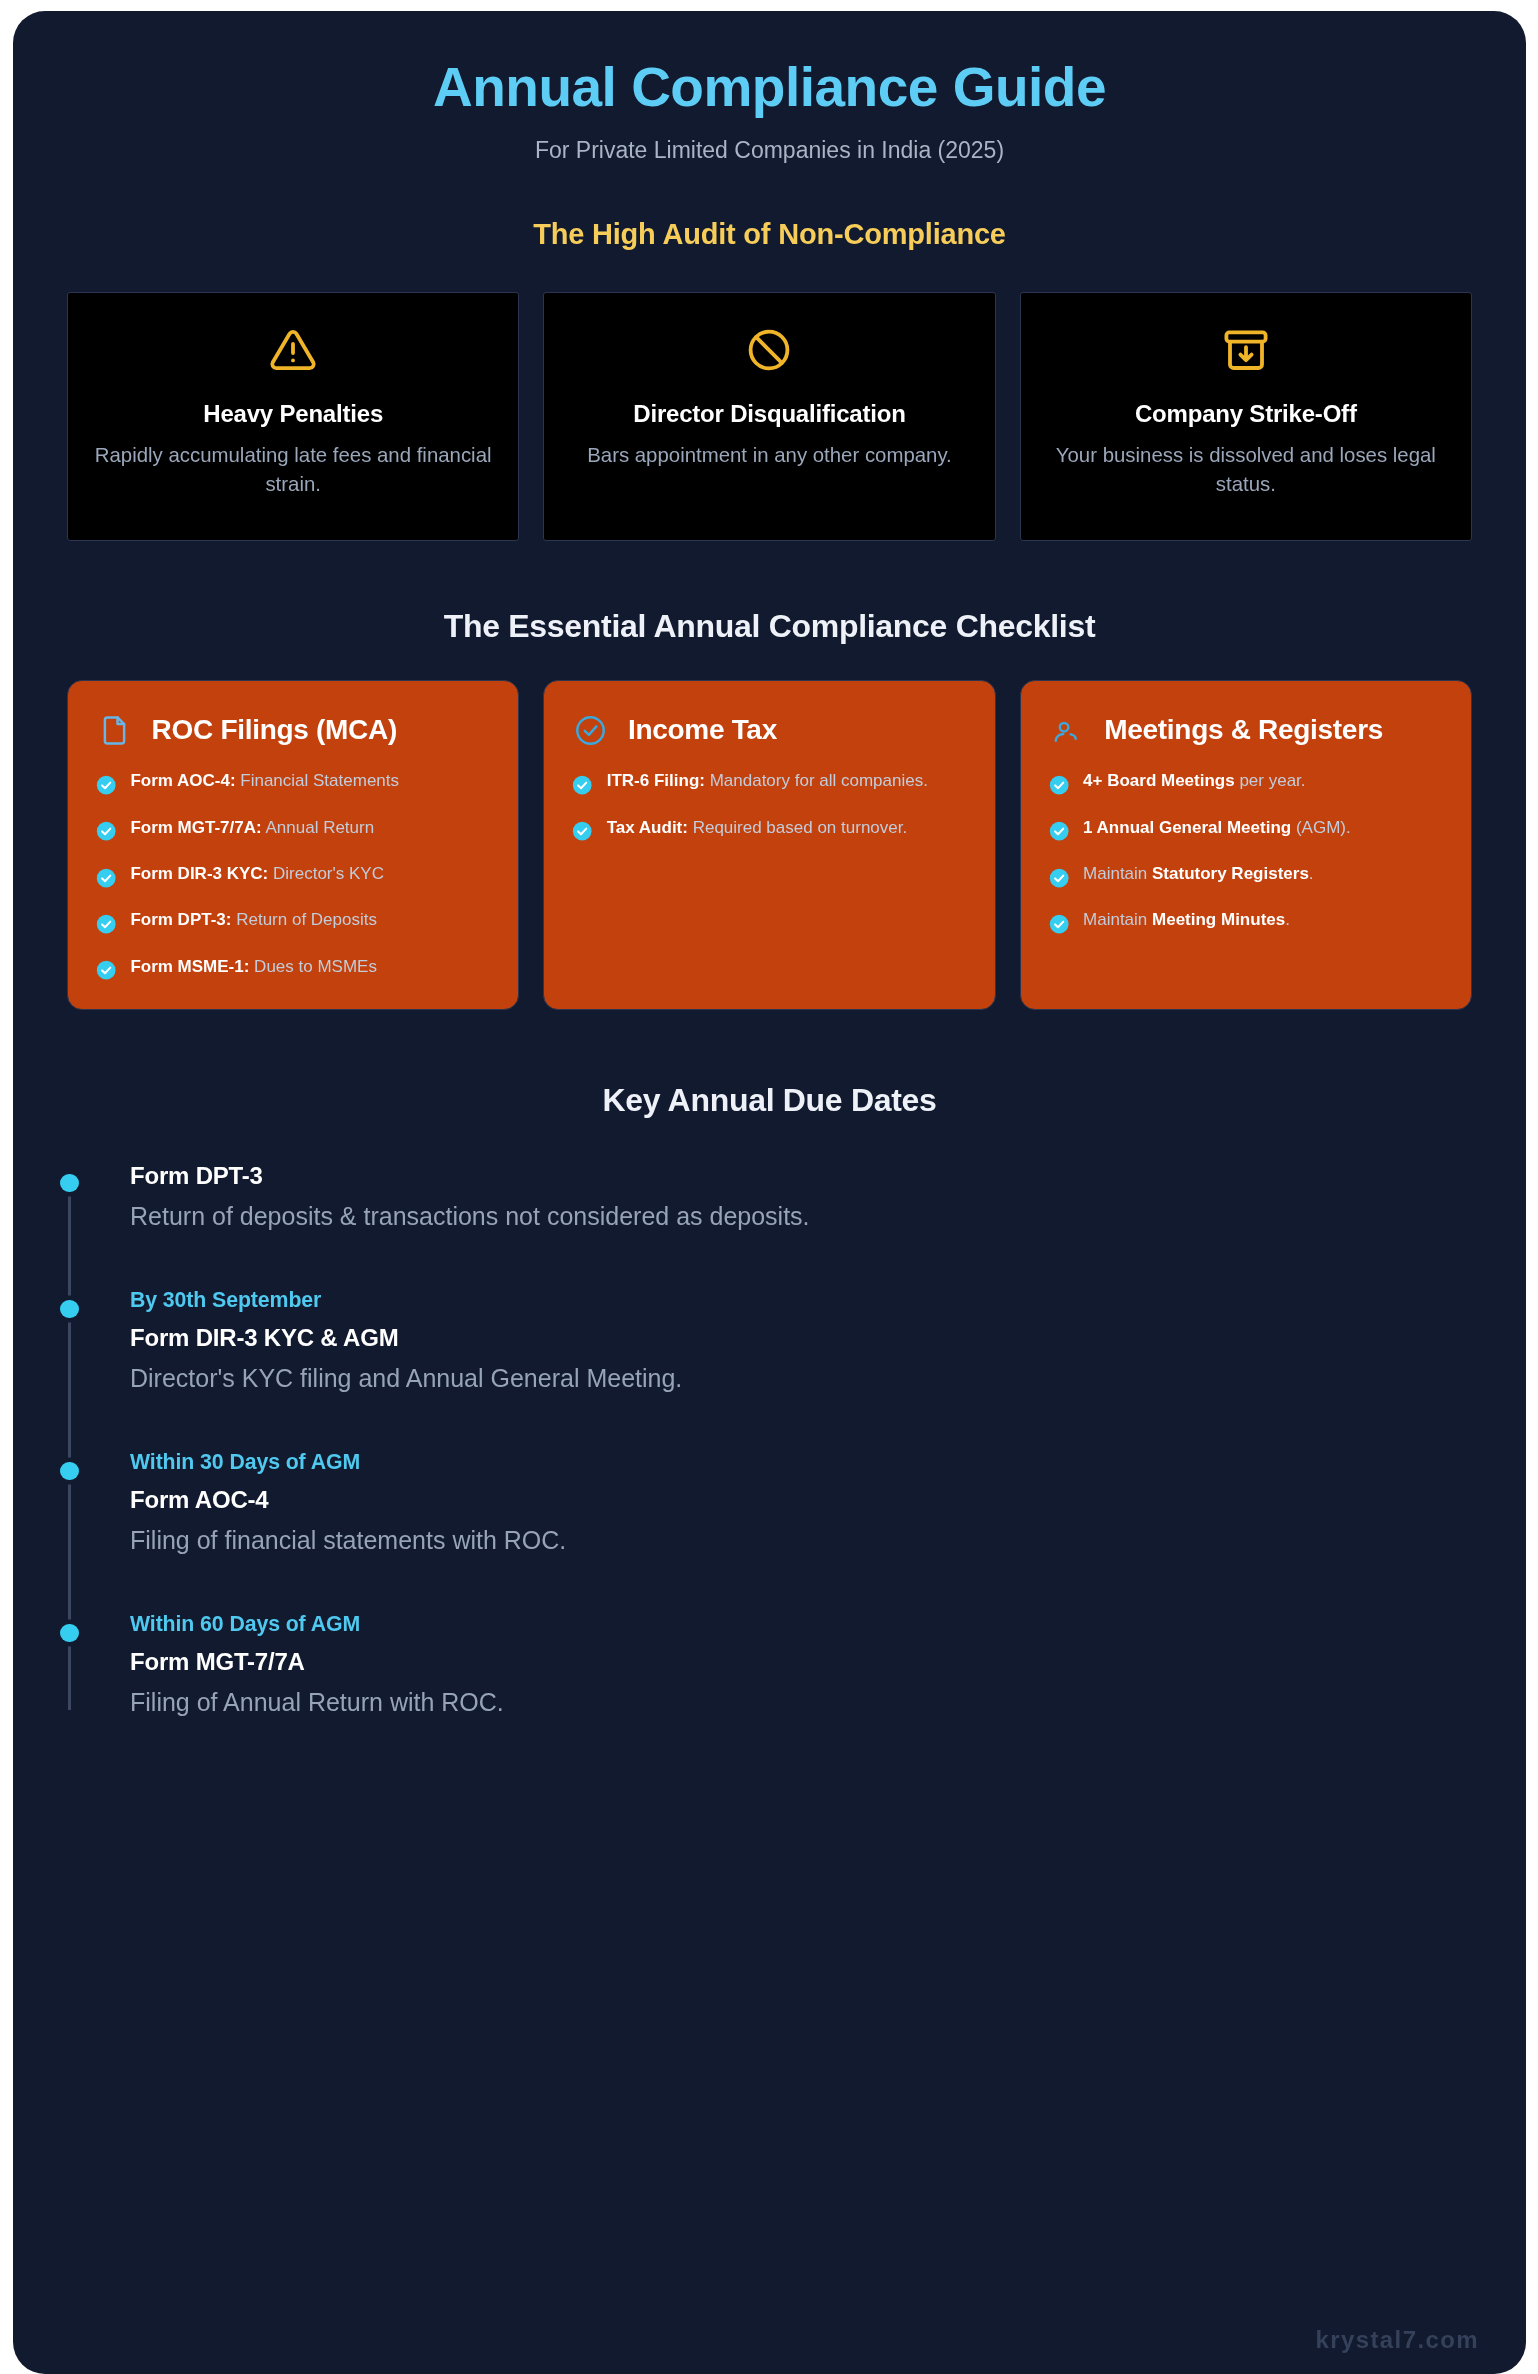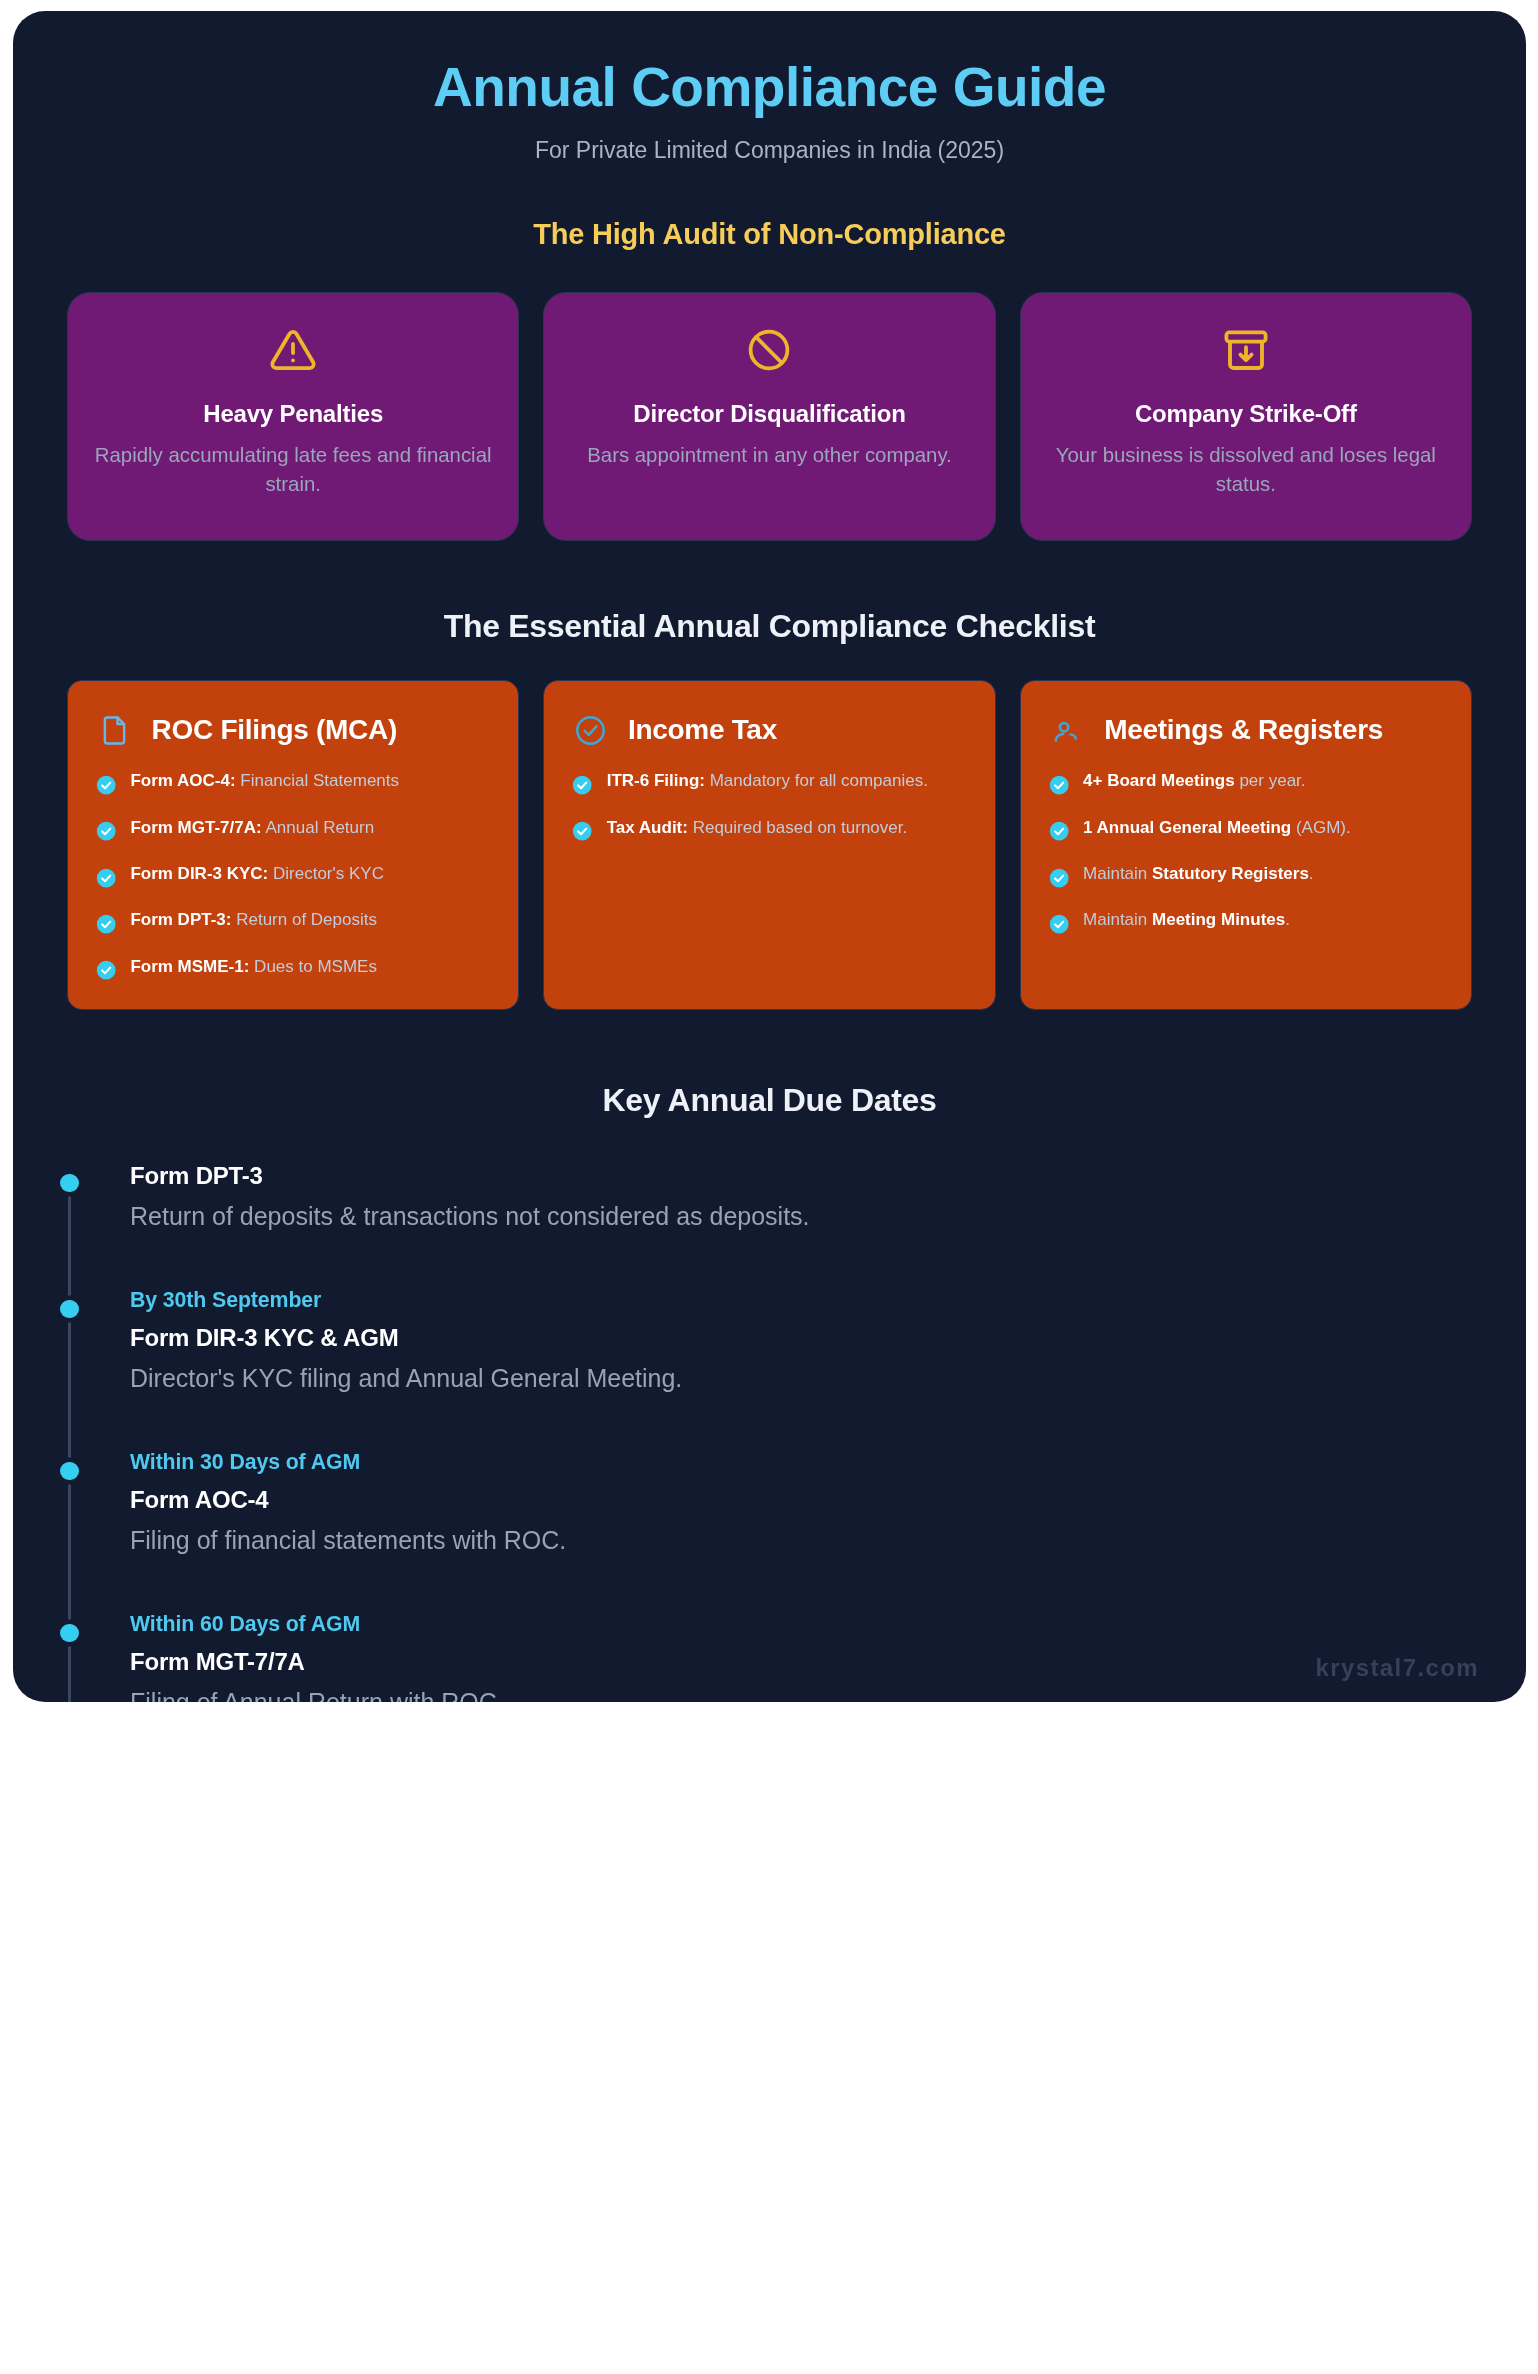--- a/index.html
+++ b/index.html
@@ -16,21 +16,21 @@
     position:relative;
     width:1539px;
     height:2375px;
     background:#ffffff;
     padding:11px 13px 0 13px;
   }
 
   .infographic {
     position:relative;
     width:1513px;
-    height:1691px;
+    height:2363px;
     background:#111a2e;
     border-radius:32px;
     overflow:hidden;
   }
 
   
   .header { padding:48px 37px 0 37px; text-align:center; }
 
   .main-title {
     font-size:55px;
@@ -57,23 +57,23 @@
 
   
   .risk-row {
     display:flex;
     gap:24px;
     padding:41px 54px 0 54px;
   }
 
   .risk-card {
     flex:1;
-    background:#701a75;
+    background:#000000;
     border:0.9px solid #2b3550;
-    border-radius:23px;
+    border-radius:3px;
     padding:28px 22px 26px 22px;
     text-align:center;
     min-height:249px;
   }
 
   .risk-icon { height:58px; display:flex; align-items:center; justify-content:center; }
   .risk-icon svg { width:48px; height:48px; }
 
   .risk-title {
     margin-top:20.4px;

